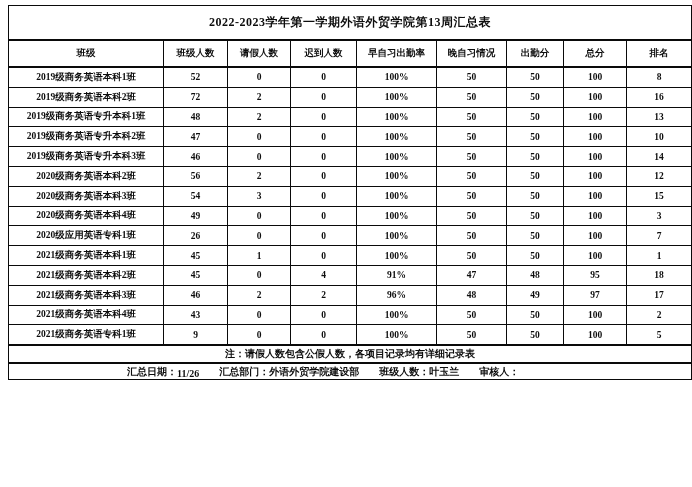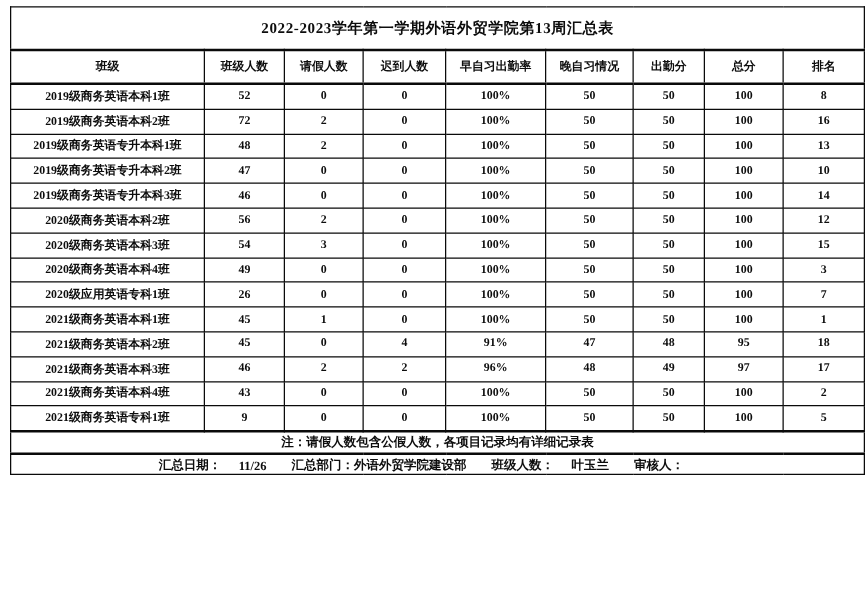--- a/index.html
+++ b/index.html
@@ -56,21 +56,21 @@
   .footer-cell {
     height: 15px;
     font-size: 10px;
   }
   .footer-line {
     display: flex;
     align-items: flex-end;
     justify-content: flex-start;
     padding-left: 118px;
   }
-  .footer-line .gap-s  { margin-left: 14px; }
+  .footer-line .gap-s  { }
   .footer-line .gap-m  { margin-left: 20px; font-family: Liberation Serif, serif; }
   .footer-line .gap-l  { margin-left: 20px; }
 </style>
 </head>
 <body>
 
 <div class="sheet">
   <table>
     <colgroup>
       <col style="width:155px">

